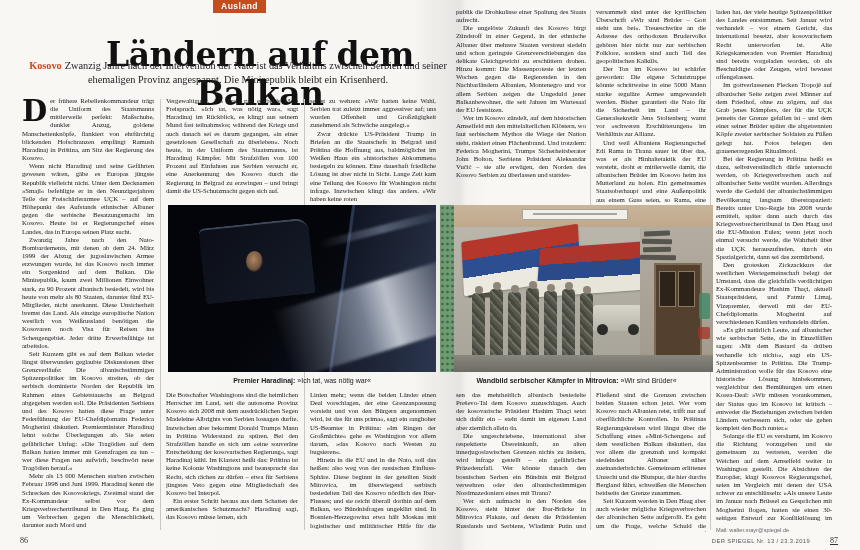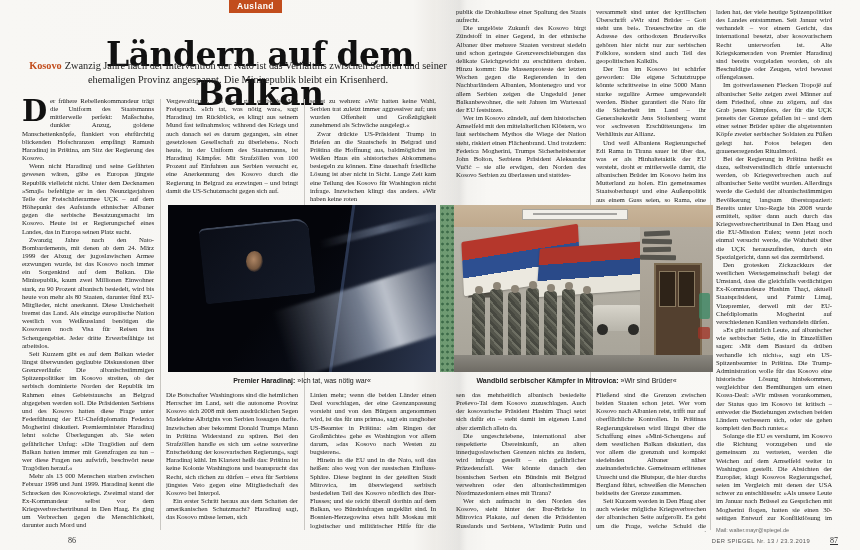--- a/index.html
+++ b/index.html
@@ -1,19 +1,19 @@
 <!DOCTYPE html>
 <html lang="de"><head>
 <meta charset="utf-8">
 <style>
   html,body{margin:0;padding:0;}
   body{width:860px;height:550px;position:relative;background:#f6f5f2;font-family:"Liberation Serif",serif;color:#1c1c1c;overflow:hidden;}
   .spread{position:absolute;inset:0;background:linear-gradient(90deg,#f8f7f4 0%,#f7f6f3 48%,#eeece8 50.5%,#f8f7f4 54%,#f9f8f5 100%);}
   .fold{position:absolute;top:0;left:436px;width:52px;height:550px;background:linear-gradient(90deg,rgba(0,0,0,0) 0%,rgba(0,0,0,0.07) 45%,rgba(0,0,0,0.02) 60%,rgba(0,0,0,0) 100%);}
-  .tag{position:absolute;left:229px;top:0;background:#c24d1d;color:#fff;font-family:"Liberation Sans",sans-serif;font-weight:bold;font-size:8.5px;padding:1px 8px 2px;letter-spacing:0.5px;}
+  .tag{position:absolute;left:213px;top:0;background:#c24d1d;color:#fff;font-family:"Liberation Sans",sans-serif;font-weight:bold;font-size:8.5px;padding:1px 8px 2px;letter-spacing:0.5px;}
   .headline{position:absolute;left:58px;top:13px;width:404px;text-align:center;font-family:"DejaVu Serif",serif;font-weight:bold;font-size:33px;letter-spacing:-0.5px;color:#111;}
   .dek{position:absolute;left:22px;top:59px;width:432px;text-align:center;font-size:10.3px;line-height:13.5px;color:#222;}
   .dek b{color:#c24d1d;margin-right:3px;}
   .col{position:absolute;font-size:6.8px;line-height:8.15px;text-align:justify;overflow:hidden;letter-spacing:-0.08px;hyphens:auto;}
   .col p{margin:0;text-indent:7px;}
   .col p:first-child{text-indent:0;}
   .col--drop p:first-child::first-letter{float:left;font-family:"DejaVu Serif",serif;font-weight:bold;font-size:29px;line-height:24px;padding:2px 3px 0 0;color:#111;}
   .rule{position:absolute;width:1px;background:#c9c7c2;}
   .caption{position:absolute;text-align:center;font-family:"Liberation Sans",sans-serif;font-size:7px;color:#222;}
   .caption b{font-weight:bold;}
@@ -180,15 +180,15 @@
   <div class="p2-greentag"></div>
   <div class="p2-redtag"></div>
   <div class="p2-plinth"></div>
   <div class="p2-greenwall"></div>
 </div>
 <div class="caption" style="left:440px;top:377px;width:273px;">
   <b>Wandbild serbischer Kämpfer in Mitrovica:</b>
   <span>»Wir sind Brüder«</span>
 </div>
 
-<div class="pagenum" style="left:20px;margin-left:48px;">86</div>
+<div class="pagenum" style="left:20px;">86</div>
 <div class="issue">DER SPIEGEL  Nr. 13 / 23.3.2019</div>
 <div class="pagenum" style="left:830px;text-decoration:underline;">87</div>
 
 </body></html>

